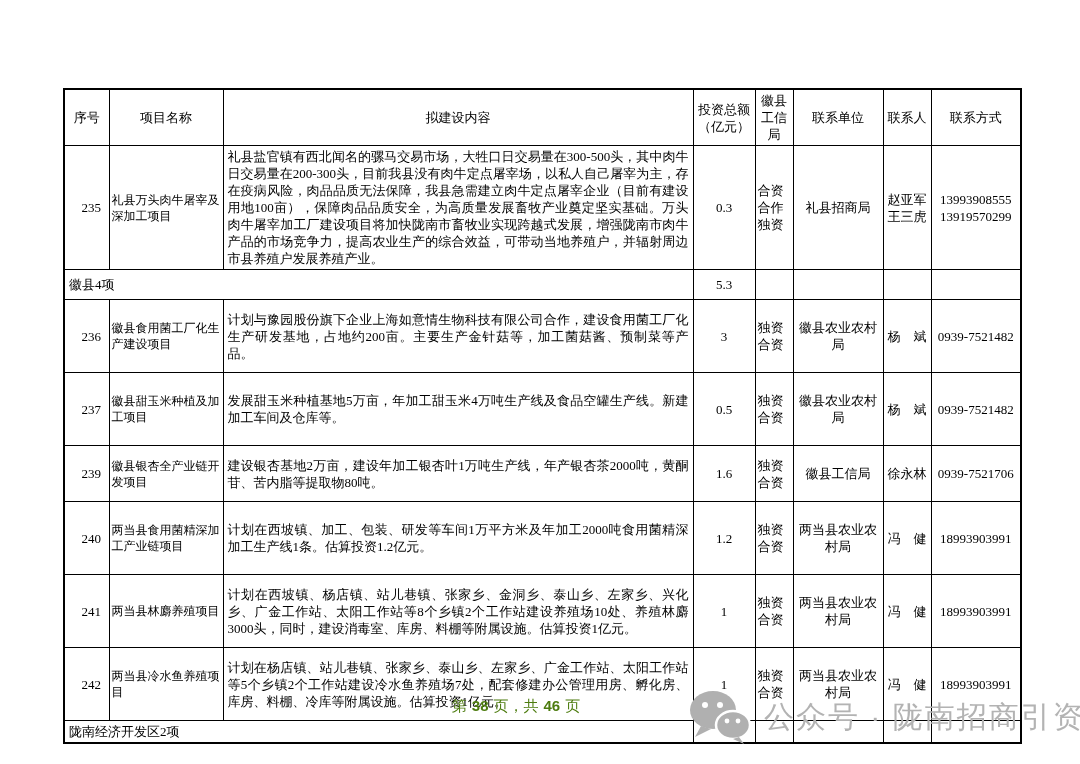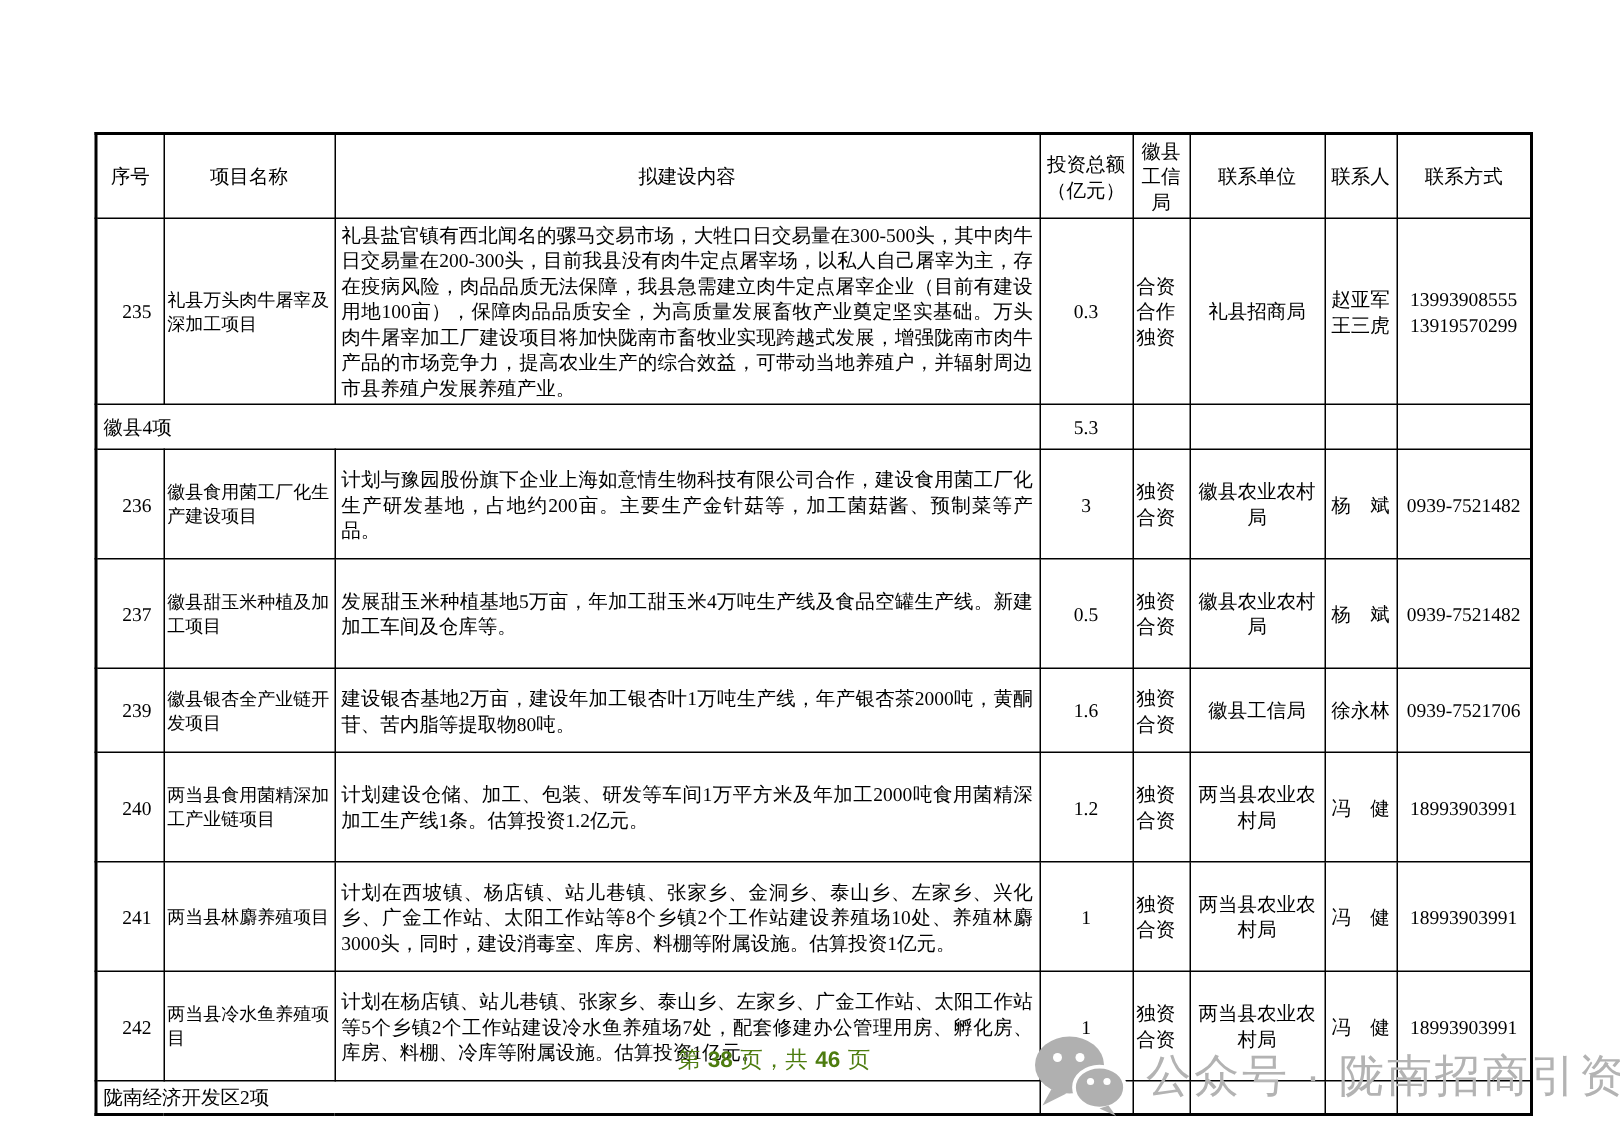--- a/index.html
+++ b/index.html
@@ -146,21 +146,21 @@
         <td class="c-content">建设银杏基地2万亩，建设年加工银杏叶1万吨生产线，年产银杏茶2000吨，黄酮苷、苦内脂等提取物80吨。</td>
         <td class="c-inv">1.6</td>
         <td class="c-coop">独资 合资</td>
         <td class="c-unit">徽县工信局</td>
         <td class="c-contact">徐永林</td>
         <td class="c-phone">0939-7521706</td>
       </tr>
       <tr style="height:45px">
         <td class="c-no">240</td>
         <td class="c-name">两当县食用菌精深加工产业链项目</td>
-        <td class="c-content">计划建设仓储、加工、包装、研发等车间1万平方米及年加工2000吨食用菌精深加工生产线1条。估算投资1.2亿元。</td>
+        <td class="c-content">计划在西坡镇、加工、包装、研发等车间1万平方米及年加工2000吨食用菌精深加工生产线1条。估算投资1.2亿元。</td>
         <td class="c-inv">1.2</td>
         <td class="c-coop">独资 合资</td>
         <td class="c-unit">两当县农业农村局</td>
         <td class="c-contact">冯　健</td>
         <td class="c-phone">18993903991</td>
       </tr>
       <tr style="height:54px">
         <td class="c-no">241</td>
         <td class="c-name">两当县林麝养殖项目</td>
         <td class="c-content">计划在西坡镇、杨店镇、站儿巷镇、张家乡、金洞乡、泰山乡、左家乡、兴化乡、广金工作站、太阳工作站等8个乡镇2个工作站建设养殖场10处、养殖林麝3000头，同时，建设消毒室、库房、料棚等附属设施。估算投资1亿元。</td>

